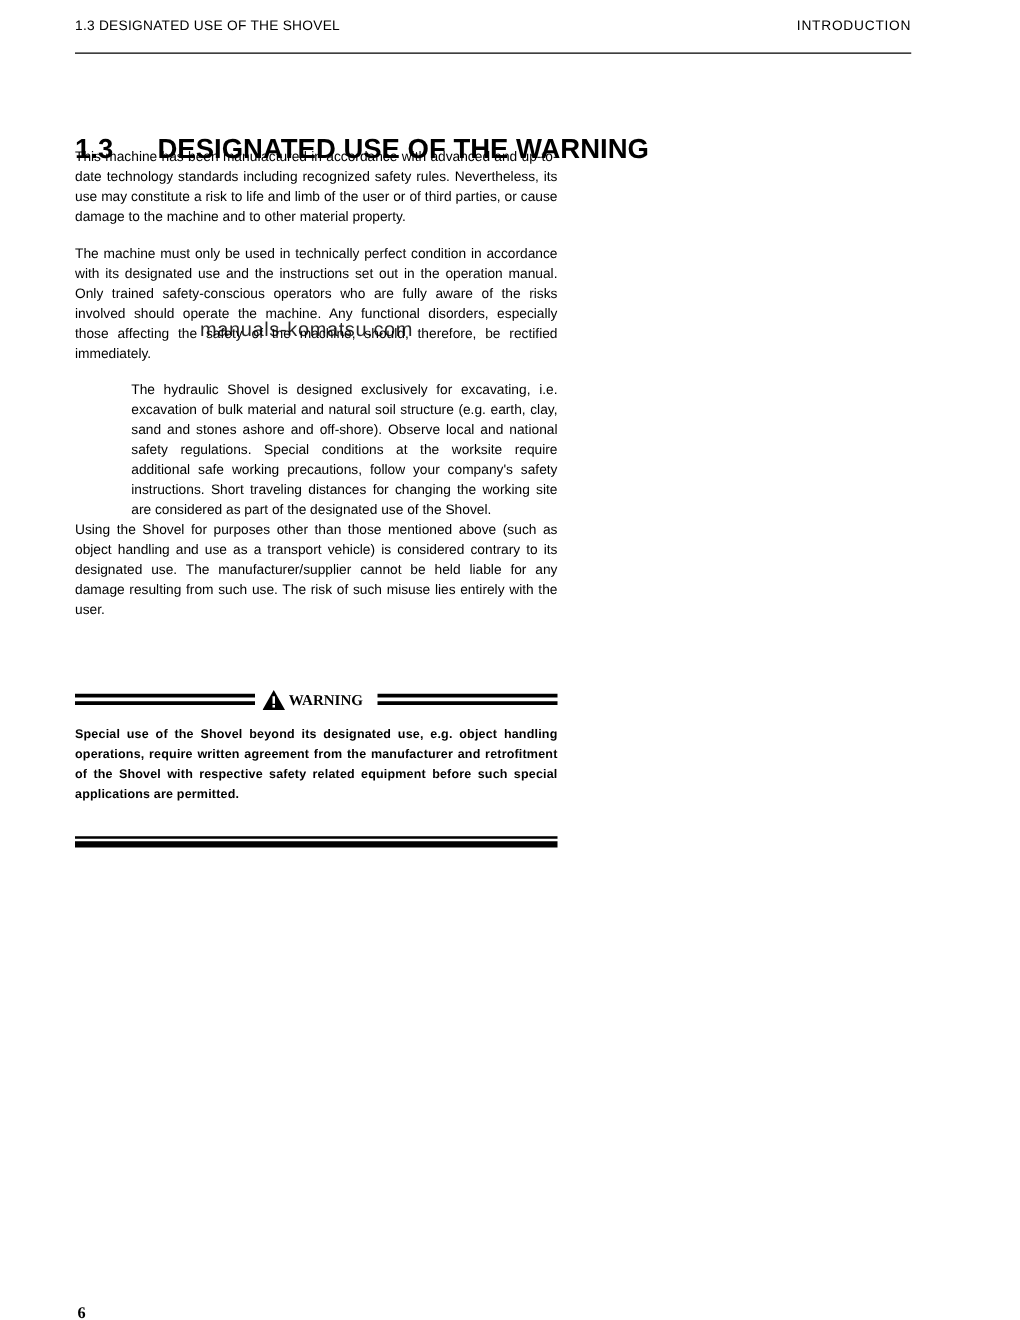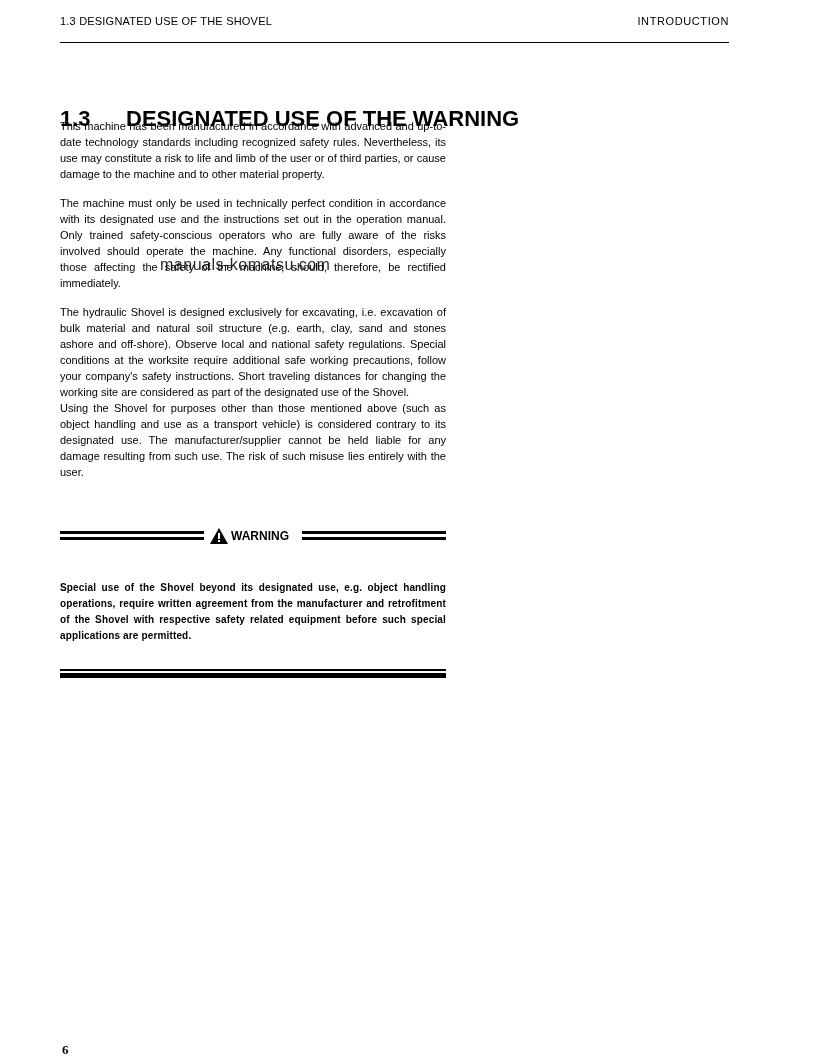--- a/index.html
+++ b/index.html
@@ -4,22 +4,22 @@
   <style>
     html, body { margin: 0; padding: 0; background: #ffffff; }
     body { width: 816px; height: 1056px; position: relative; overflow: hidden; color: #000; font-family: "Liberation Sans", sans-serif; }
     .hdr-left { position: absolute; left: 60px; top: 15px; font-size: 11px; letter-spacing: 0.2px; }
     .hdr-right { position: absolute; right: 87px; top: 15px; font-size: 11px; letter-spacing: 0.6px; margin-left: 13px; }
     .hdr-rule { position: absolute; left: 60px; top: 42px; width: 669px; height: 1px; background: #000; }
     .title { position: absolute; left: 60px; top: 62px; font-size: 22px; font-weight: bold; white-space: nowrap; }
     .title .num { display: inline-block; width: 66px; margin-top: 44px; }
     .col { position: absolute; left: 60px; width: 386px; font-size: 11px; line-height: 16px; text-align: justify; }
     .col p { margin: 0 0 13px 0; text-align: justify; text-align-last: left; }
-    .col p.tight { margin-bottom: 0; }
-    .warn-head { position: absolute; left: 60px; top: 528px; width: 386px; height: 16px; }
+    .col p.tight { margin-bottom: 0; margin-left: 45px; }
+    .warn-head { position: absolute; left: 60px; top: 552px; width: 386px; height: 16px; font-family: Liberation Serif, serif; }
     .rule2 { position: absolute; height: 9px; }
     .rule2::before, .rule2::after { content: ""; position: absolute; left: 0; right: 0; background: #000; }
     .rule2::before { top: 0; height: 3px; }
     .rule2::after { top: 6px; height: 3px; }
     .warn-label { position: absolute; left: 150px; top: 0; font-size: 12px; font-weight: bold; white-space: nowrap; display: flex; align-items: center; gap: 3px; }
     .warn-label svg { display: block; }
     .warn-body { position: absolute; left: 60px; top: 580px; width: 386px; font-size: 10px; font-weight: bold; line-height: 16px; text-align: justify; letter-spacing: 0.15px; }
     .warn-foot { position: absolute; left: 60px; top: 669px; width: 386px; height: 10px; }
     .warn-foot .a { position: absolute; left: 0; right: 0; top: 0; height: 2px; background: #000; }
     .warn-foot .b { position: absolute; left: 0; right: 0; top: 4px; height: 5px; background: #000; }

